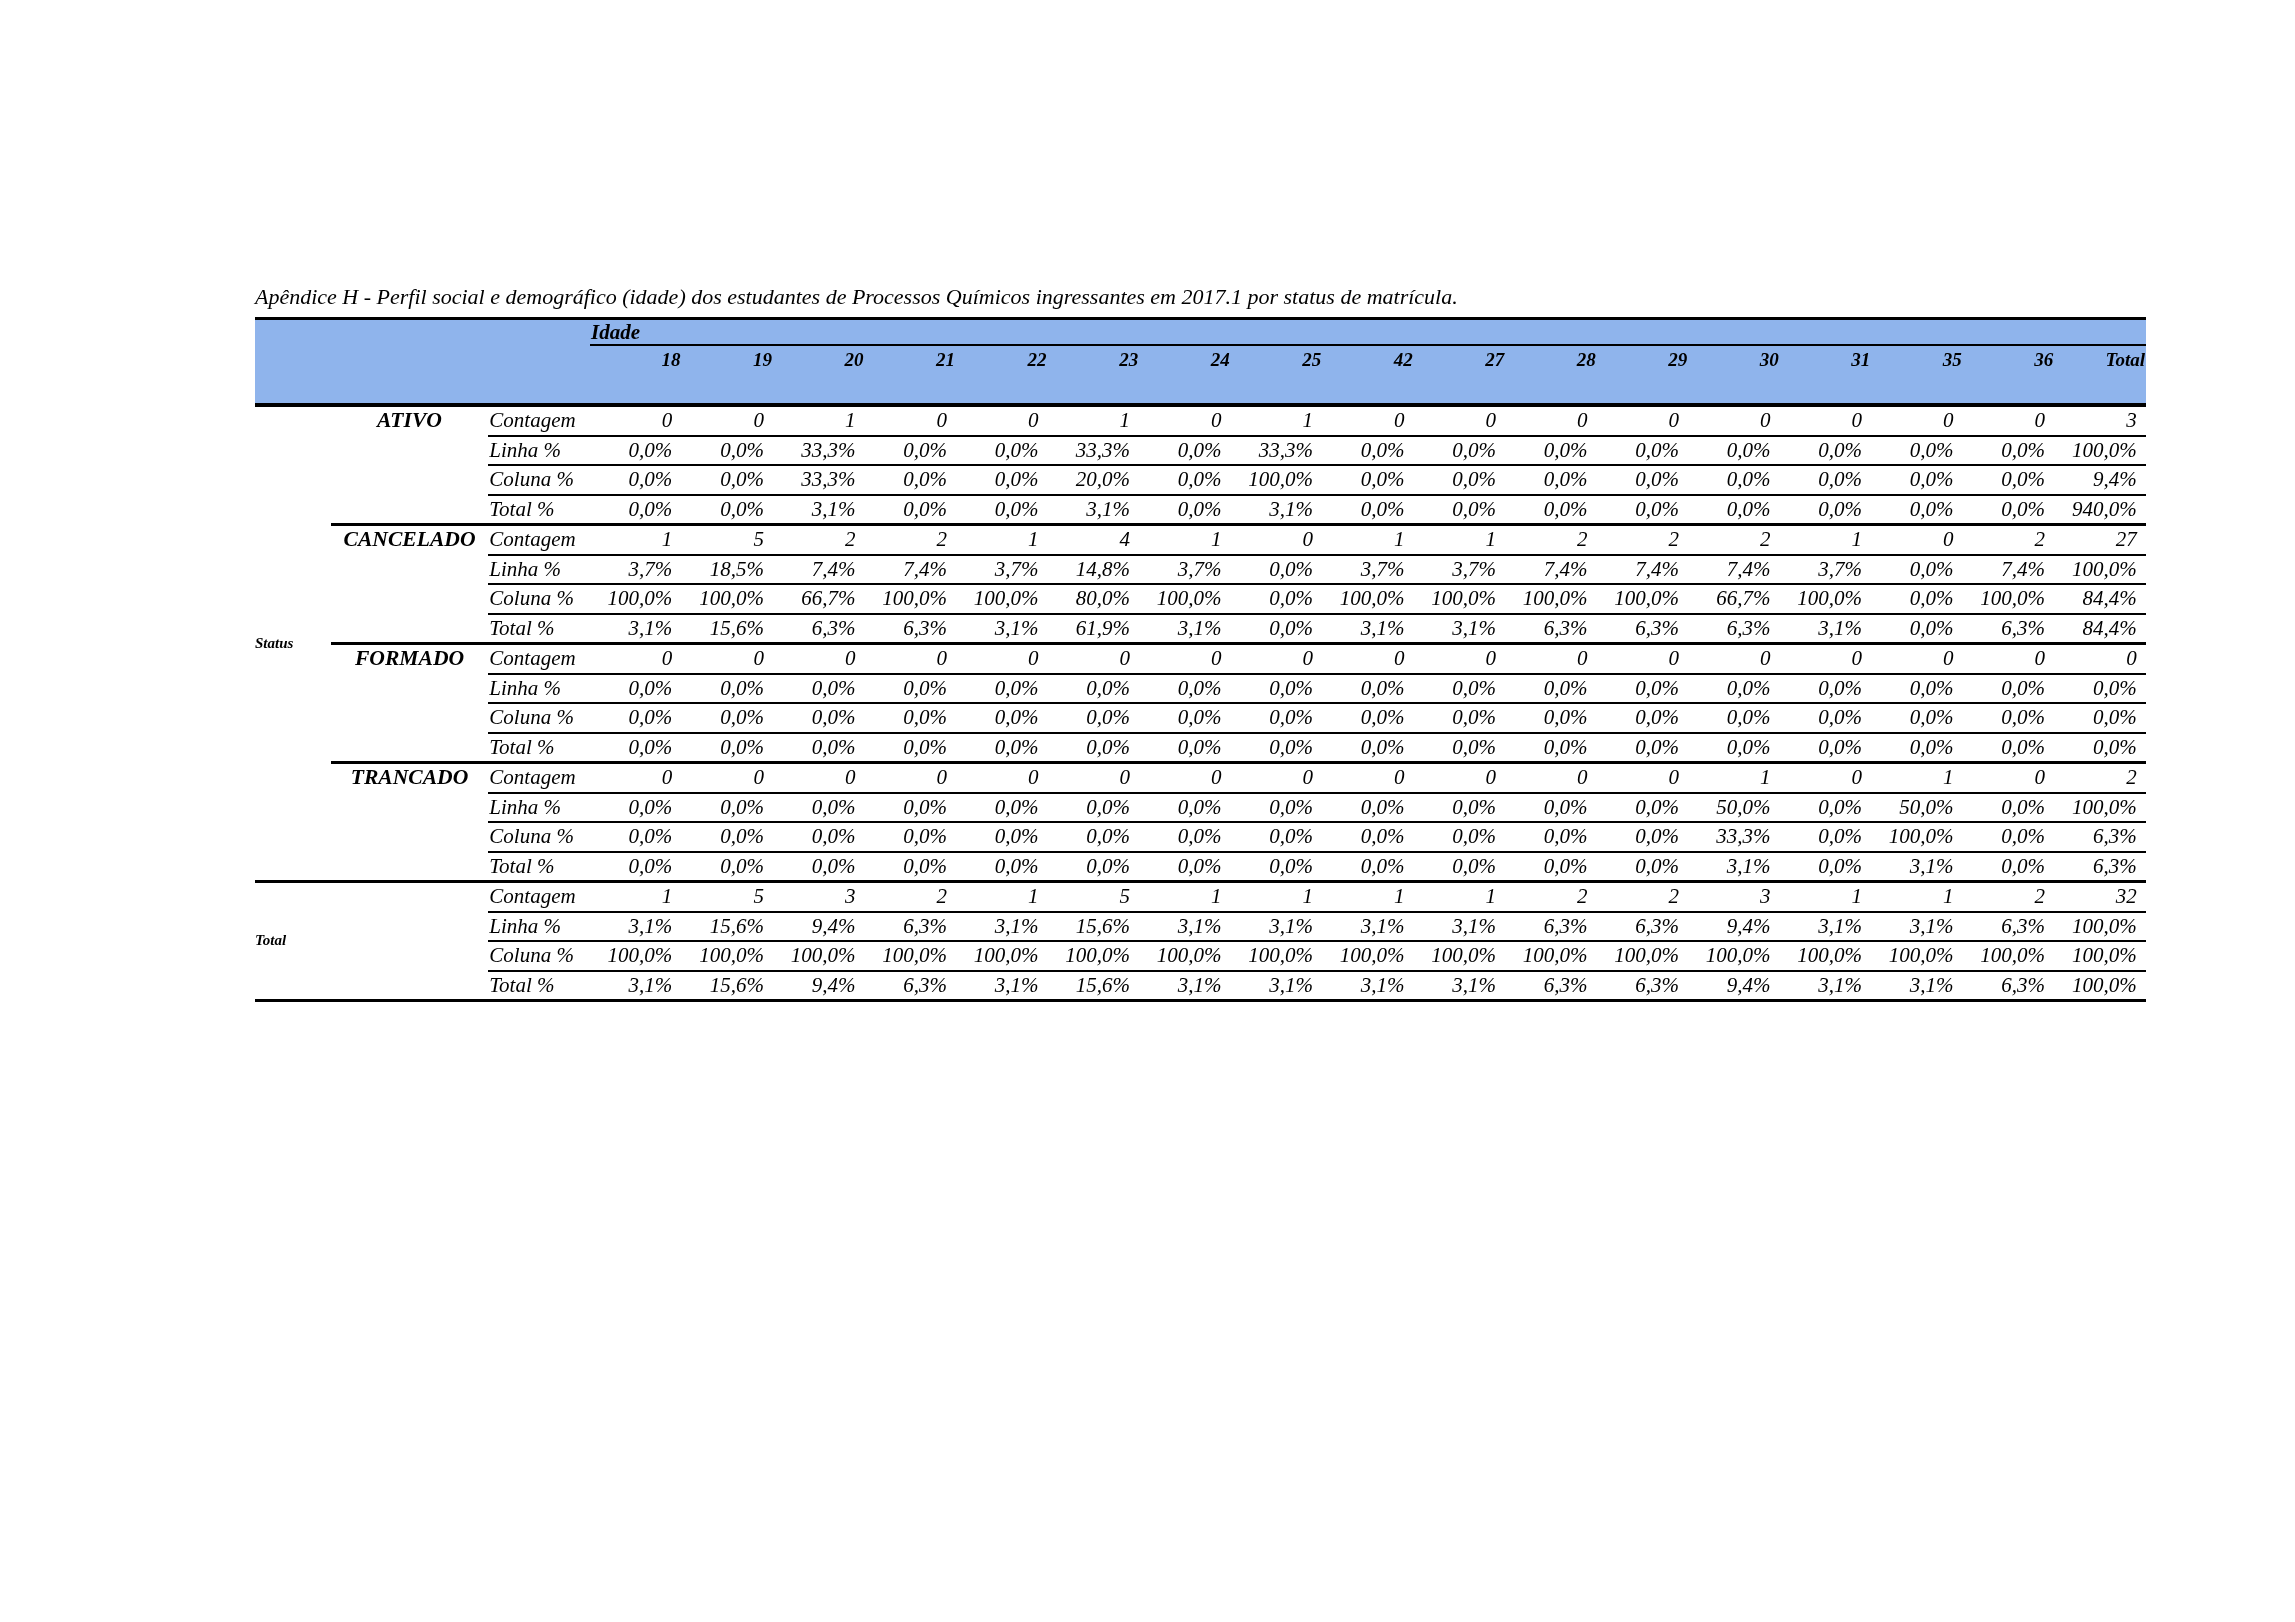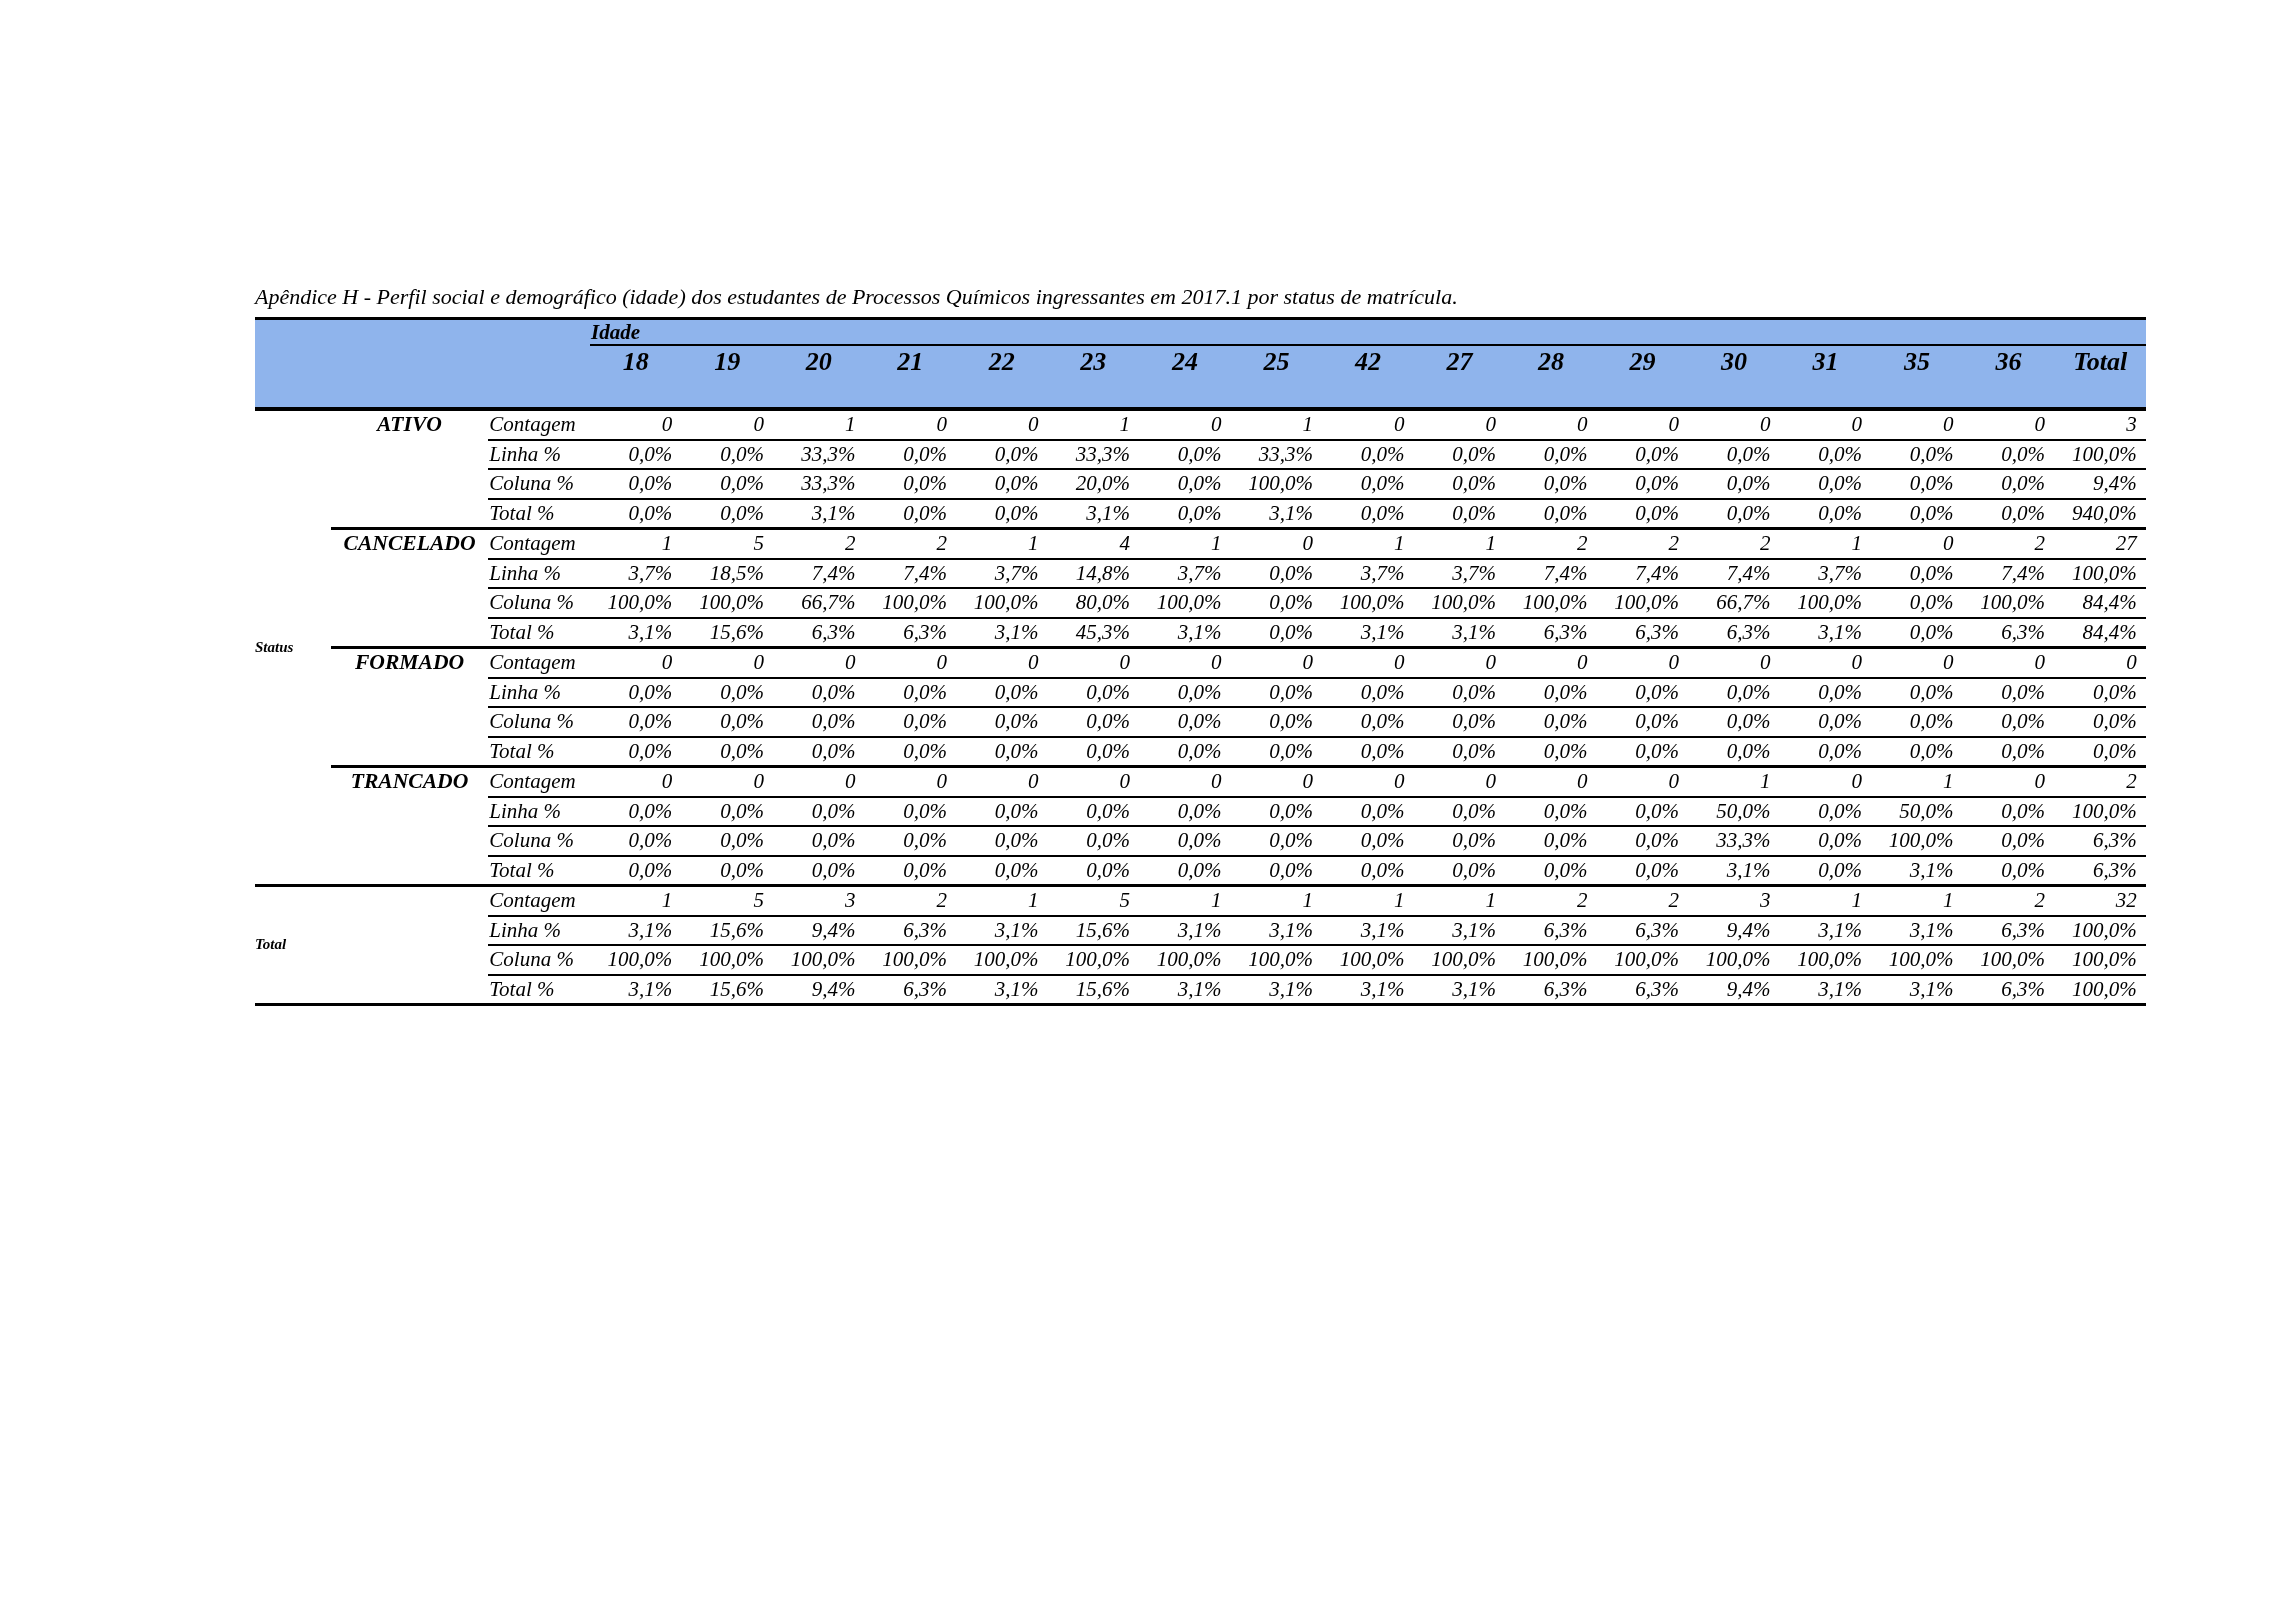--- a/index.html
+++ b/index.html
@@ -32,21 +32,21 @@
   col.c1 { width: 76px; }
   col.c2 { width: 157px; }
   col.c3 { width: 102px; }
   thead td, thead th { background: var(--hdr-bg, #8FB4EC); }
   tr.hdr1 { height: 22px; }
   th.idade {
     font-size: 21px; font-weight: bold; text-align: left;
     line-height: 22px; border-bottom: 2px solid #000;
   }
   tr.hdr2 { height: 29px; }
-  th.agecol { font-size: 26px; font-weight: bold; text-align: center; }
+  th.agecol { font-size: 19px; font-weight: bold; text-align: right; }
   tr.hspacer { height: 31px; }
   tr.hspacer td { border-bottom: 4.6px solid #000; }
   tbody td {
     height: 27.5px; font-size: 21px; line-height: 27.5px;
     white-space: nowrap; padding: 0;
   }
   td.axis {
     font-weight: bold; font-size: 15px; text-align: left;
     vertical-align: middle; border-bottom: 3.3px solid #000;
   }
@@ -263,21 +263,21 @@
           <td class="v">100,0%</td>
           <td class="v">84,4%</td>
         </tr>
         <tr class="glast">
           <td class="m">Total %</td>
           <td class="v">3,1%</td>
           <td class="v">15,6%</td>
           <td class="v">6,3%</td>
           <td class="v">6,3%</td>
           <td class="v">3,1%</td>
-          <td class="v">45,3%</td>
+          <td class="v">61,9%</td>
           <td class="v">3,1%</td>
           <td class="v">0,0%</td>
           <td class="v">3,1%</td>
           <td class="v">3,1%</td>
           <td class="v">6,3%</td>
           <td class="v">6,3%</td>
           <td class="v">6,3%</td>
           <td class="v">3,1%</td>
           <td class="v">0,0%</td>
           <td class="v">6,3%</td>

